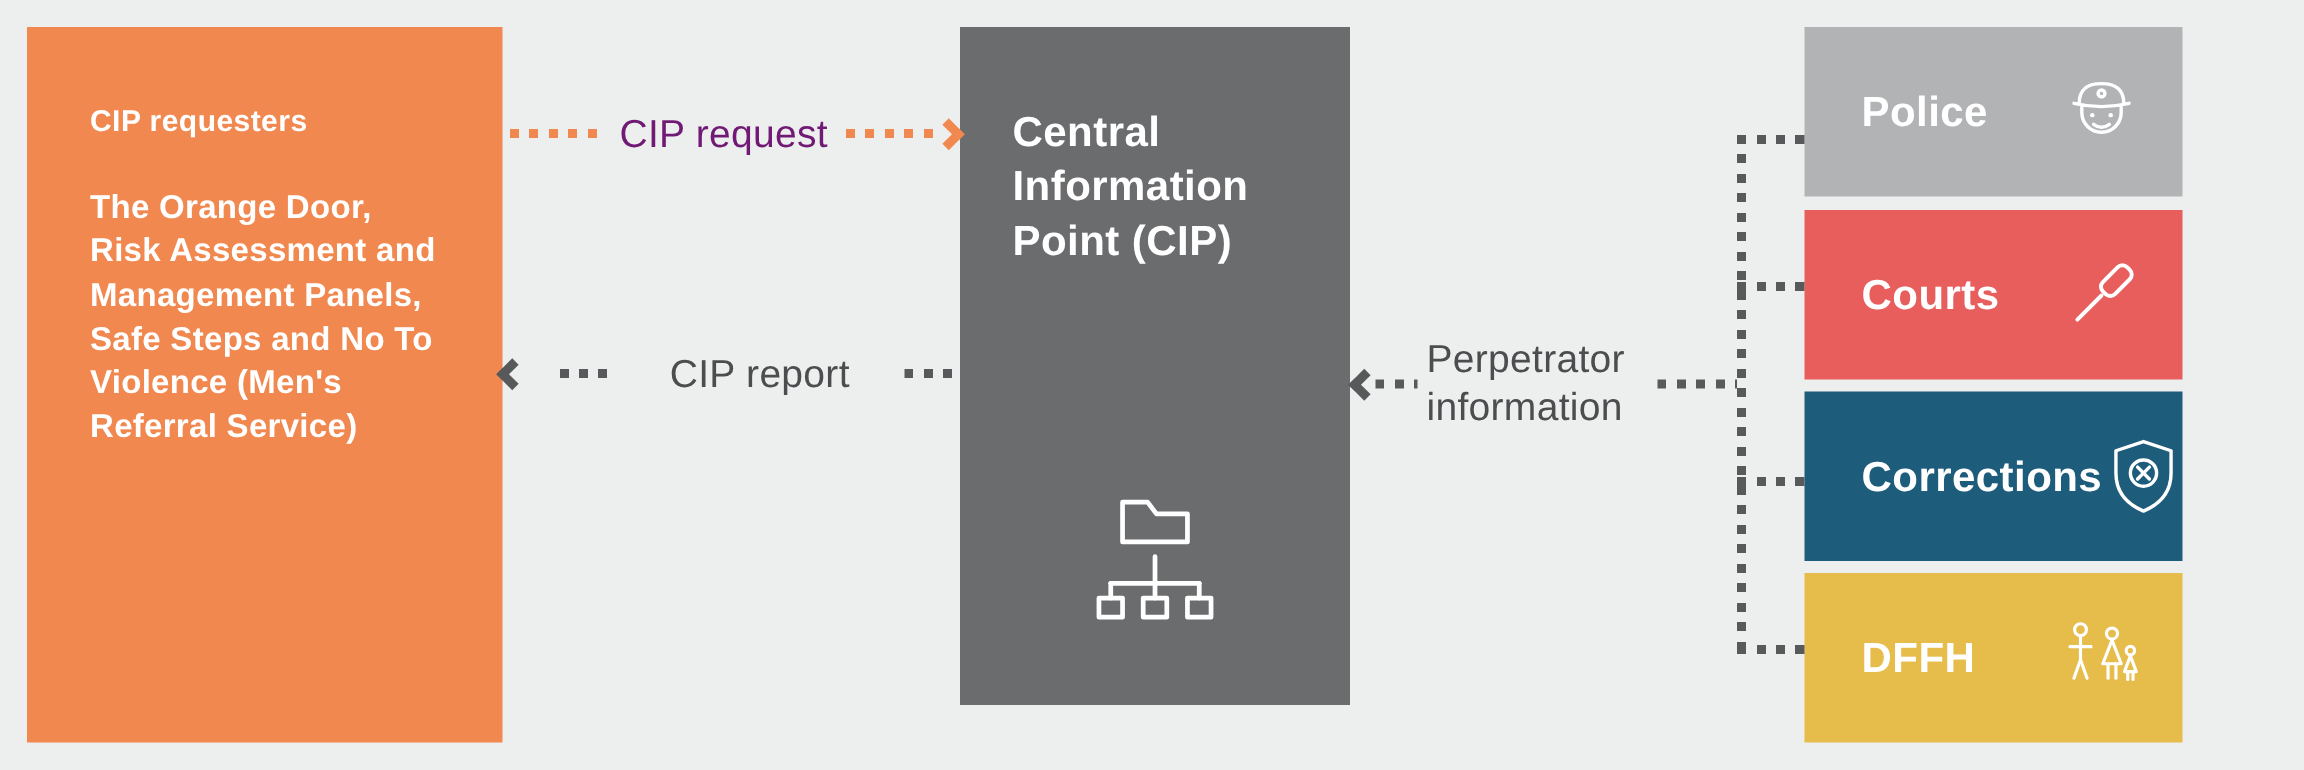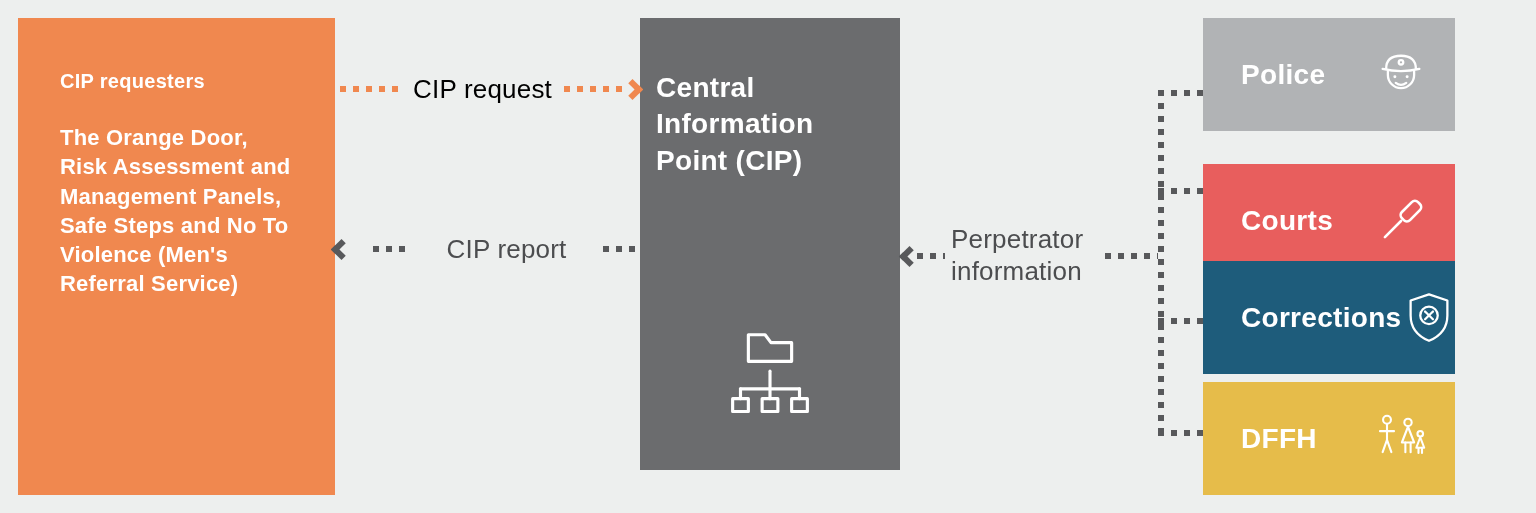--- a/index.html
+++ b/index.html
@@ -27,21 +27,21 @@
   }
   .requesters-body {
     margin-top: 30px;
     font-size: 22px; font-weight: 700; line-height: 1.33;
     letter-spacing: .2px;
   }
 
   .cip-box {
     left: 640px; top: 18px;
     width: 260px; height: 452px;
-    padding: 52px 30px 0 16px;
+    padding: 52px 30px 0 35px;
   }
   .cip-title {
     font-size: 28px; font-weight: 700; line-height: 1.3; letter-spacing: .3px;
   }
   .cip-icon {
     position: absolute;
     left: 50%; bottom: 26px;
     transform: translateX(-50%);
     width: 118px; height: 128px;
   }
@@ -53,21 +53,21 @@
     padding: 0 26px 0 38px;
   }
   .source-label {
     font-size: 28px; font-weight: 700; letter-spacing: .3px;
     flex: 1 1 auto;
   }
   .source-icon { flex: 0 0 auto; width: 56px; height: 56px; }
   .source-icon svg { width: 100%; height: 100%; display: block; }
 
   .src-0 { top: 18px; }
-  .src-1 { top: 140px; margin-top: 24px; }
+  .src-1 { top: 140px; }
   .src-2 { top: 261px; }
   .src-3 { top: 382px; }
 
   
   .dots-h {
     height: 6px;
     background-image: repeating-linear-gradient(90deg, #58595b 0 6px, transparent 6px 13px);
   }
   .dots-h.orange {
     background-image: repeating-linear-gradient(90deg, #f0884f 0 6px, transparent 6px 13px);
@@ -86,21 +86,21 @@
   .arrow-row .seg { flex: 1 1 auto; }
   .arrow-row .seg-fixed { flex: 0 0 28px; }
 
   .flow-label {
     flex: 0 0 auto;
     padding: 0 12px;
     font-size: 26px; font-weight: 500; letter-spacing: .2px;
     white-space: nowrap;
   }
   .flow-label.gray { color: #4c4d4f; }
-  .flow-label.orange { color: #000000; }
+  .flow-label.orange { color: #701a75; }
   .flow-label.two-line { white-space: normal; width: 160px; line-height: 1.22; padding: 0 6px; }
 
   .chev {
     flex: 0 0 auto;
     width: 15px; height: 15px;
   }
   .chev-right {
     border-top: 6px solid #f0884f;
     border-right: 6px solid #f0884f;
     transform: rotate(45deg);

